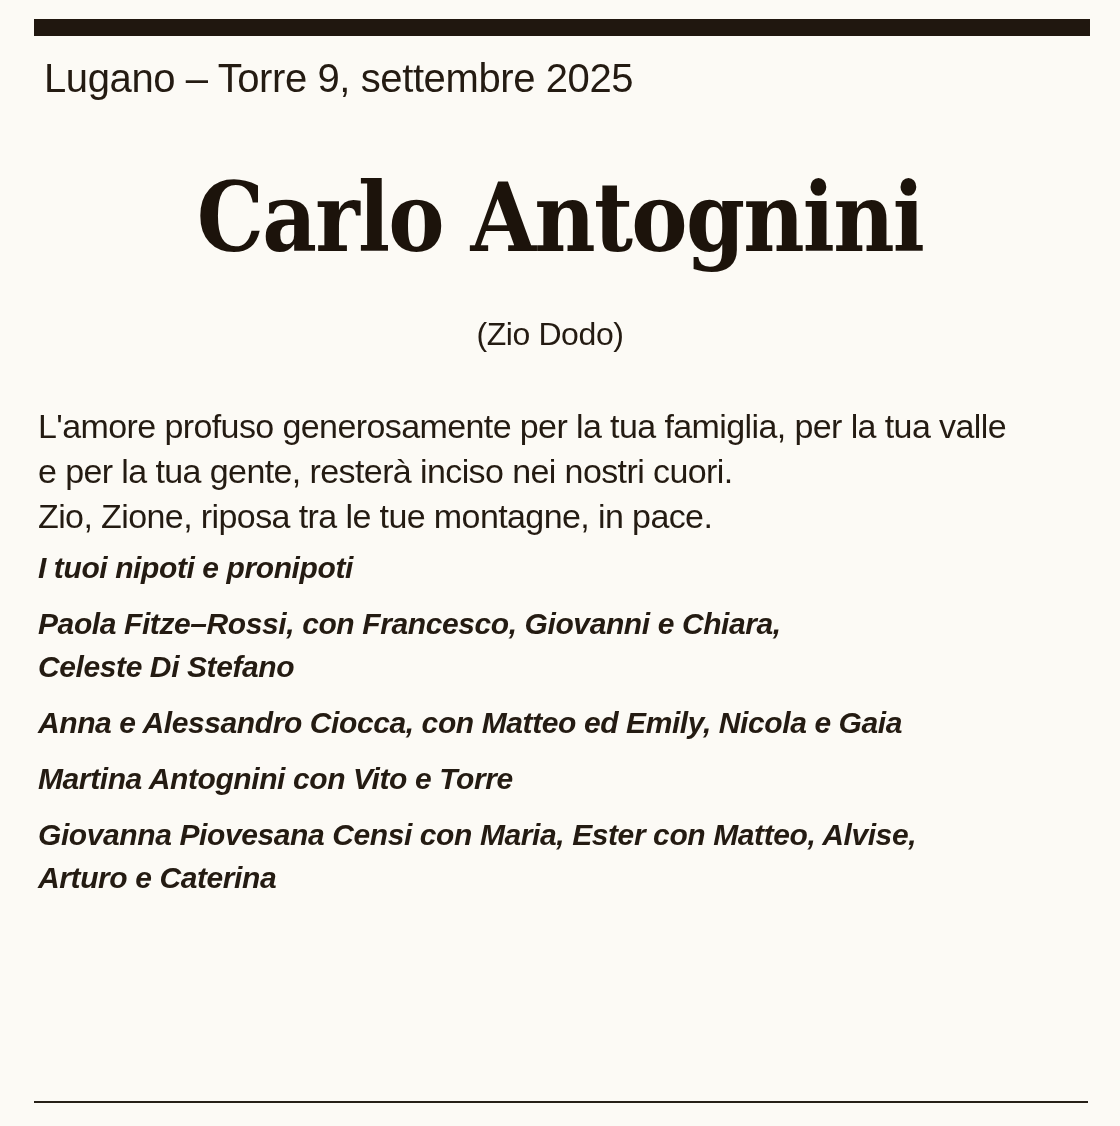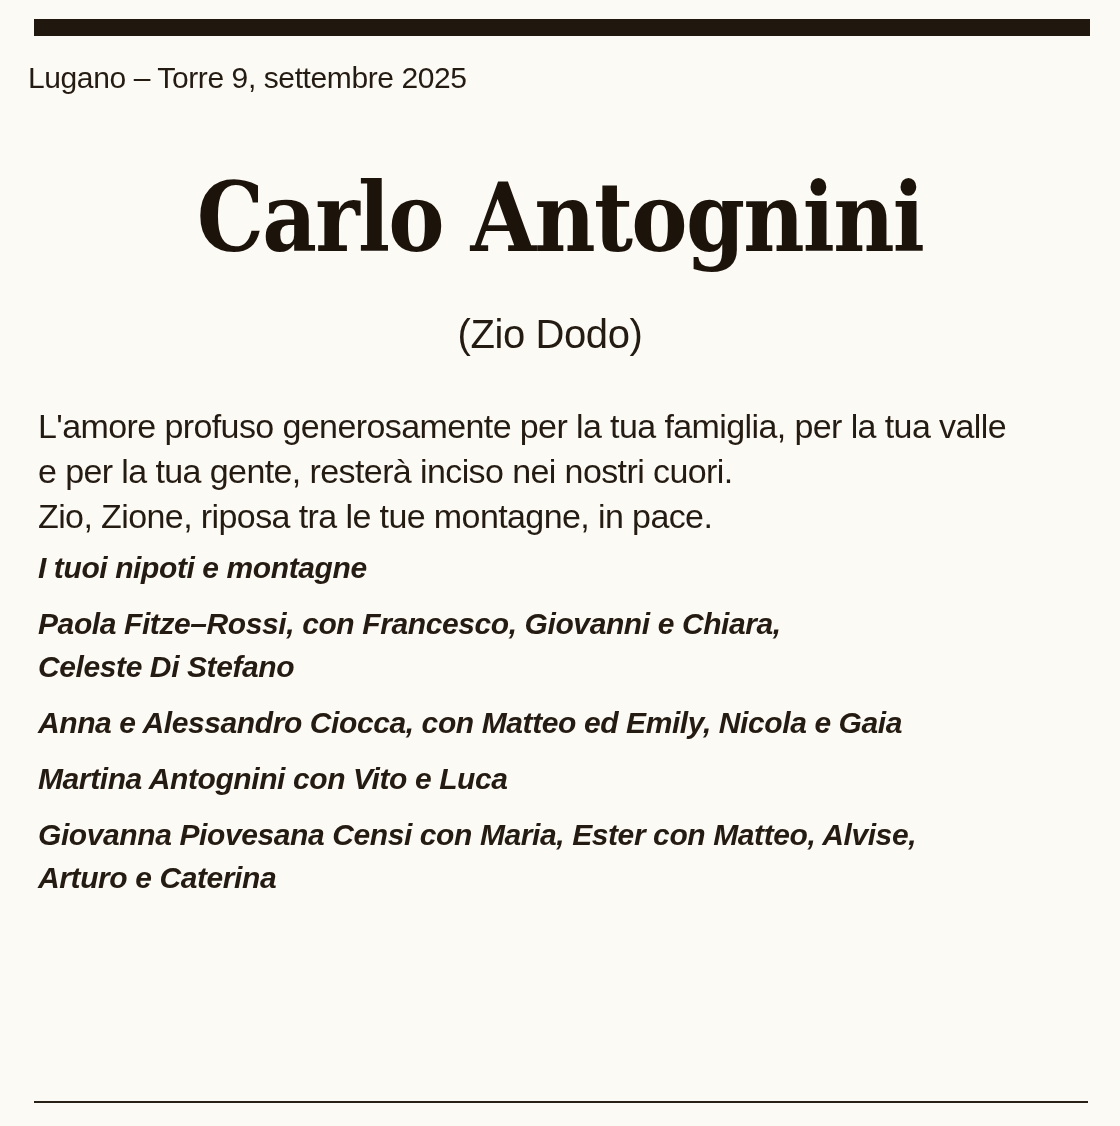--- a/index.html
+++ b/index.html
@@ -18,23 +18,23 @@
   .top-bar {
     position: absolute;
     left: 34px;
     top: 19px;
     width: 1056px;
     height: 17px;
     background: #20170f;
   }
   .dateline {
     position: absolute;
-    left: 28px;
+    left: 44px;
     top: 60px;
-    font-size: 30px;
+    font-size: 40px;
     line-height: 36px;
     letter-spacing: -0.4px;
     color: #241b12;
     white-space: nowrap;
   }
   .deceased-name {
     position: absolute;
     left: 0;
     top: 168px;
     width: 1120px;
@@ -48,21 +48,21 @@
     transform: scaleX(0.88);
     transform-origin: 50% 50%;
     white-space: nowrap;
   }
   .nickname {
     position: absolute;
     left: 0;
     top: 314px;
     width: 1100px;
     text-align: center;
-    font-size: 40px;
+    font-size: 32px;
     line-height: 40px;
     letter-spacing: -0.4px;
     color: #241b12;
   }
   .message {
     position: absolute;
     left: 38px;
     top: 404px;
     font-size: 34px;
     line-height: 45px;
@@ -101,22 +101,22 @@
 
 <div class="dateline">Lugano – Torre 9, settembre 2025</div>
 
 <h1 class="deceased-name" style="margin:0; font-weight:bold;">Carlo Antognini</h1>
 
 <div class="nickname">(Zio Dodo)</div>
 
 <div class="message">L'amore profuso generosamente per la tua famiglia, per la tua valle<br>e per la tua gente, resterà inciso nei nostri cuori.<br>Zio, Zione, riposa tra le tue montagne, in pace.</div>
 
 <div class="mourners">
-  <p>I tuoi nipoti e montagne</p>
+  <p>I tuoi nipoti e pronipoti</p>
   <div>
       <p>Paola Fitze–Rossi, con Francesco, Giovanni e Chiara,<br>Celeste Di Stefano</p>
       <p>Anna e Alessandro Ciocca, con Matteo ed Emily, Nicola e Gaia</p>
-      <p>Martina Antognini con Vito e Luca</p>
+      <p>Martina Antognini con Vito e Torre</p>
       <p>Giovanna Piovesana Censi con Maria, Ester con Matteo, Alvise,<br>Arturo e Caterina</p>
     </div>
 </div>
 
 <div class="bottom-rule"></div>
 
 </body></html>

